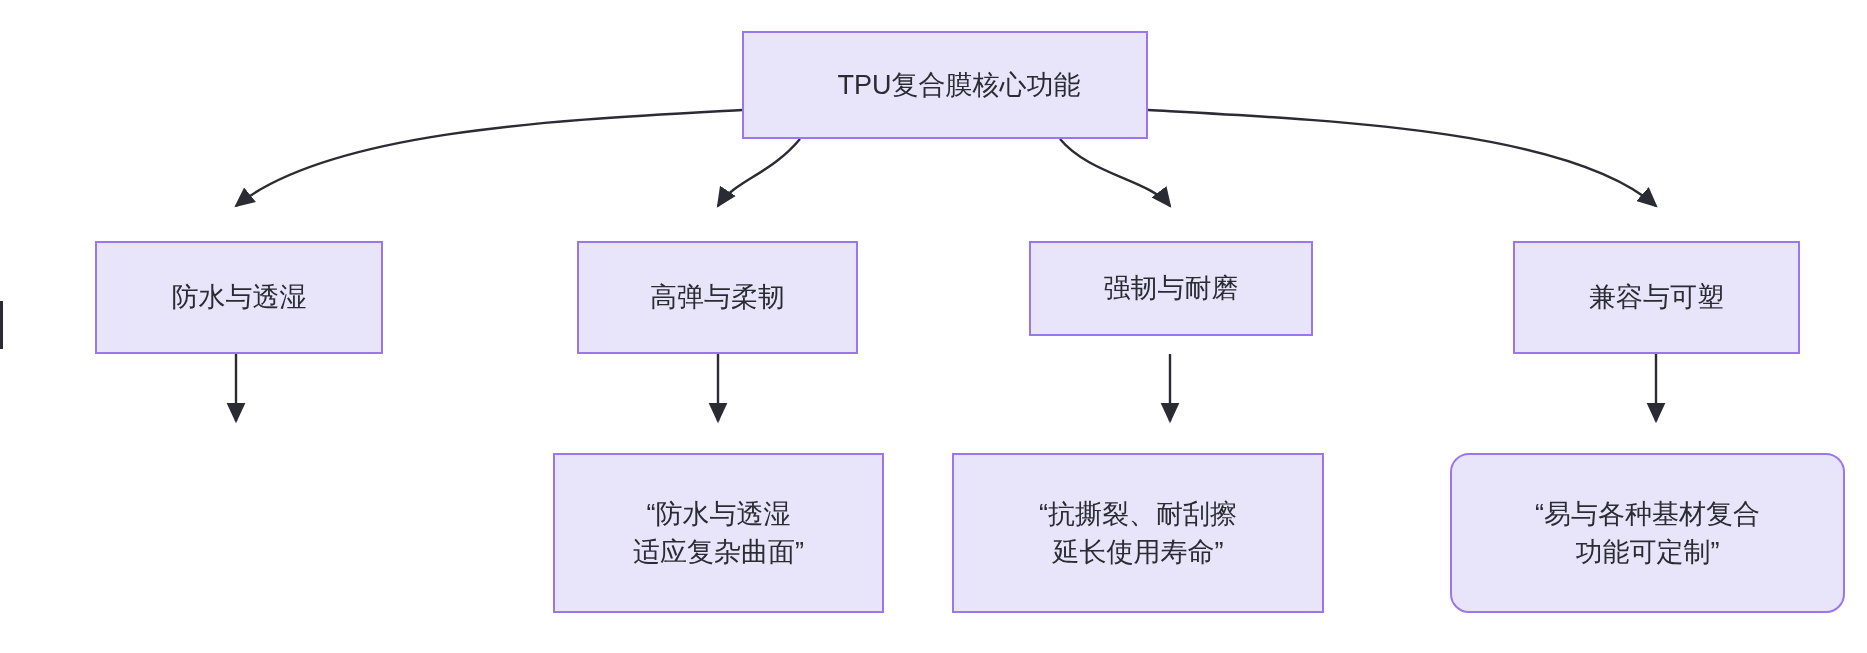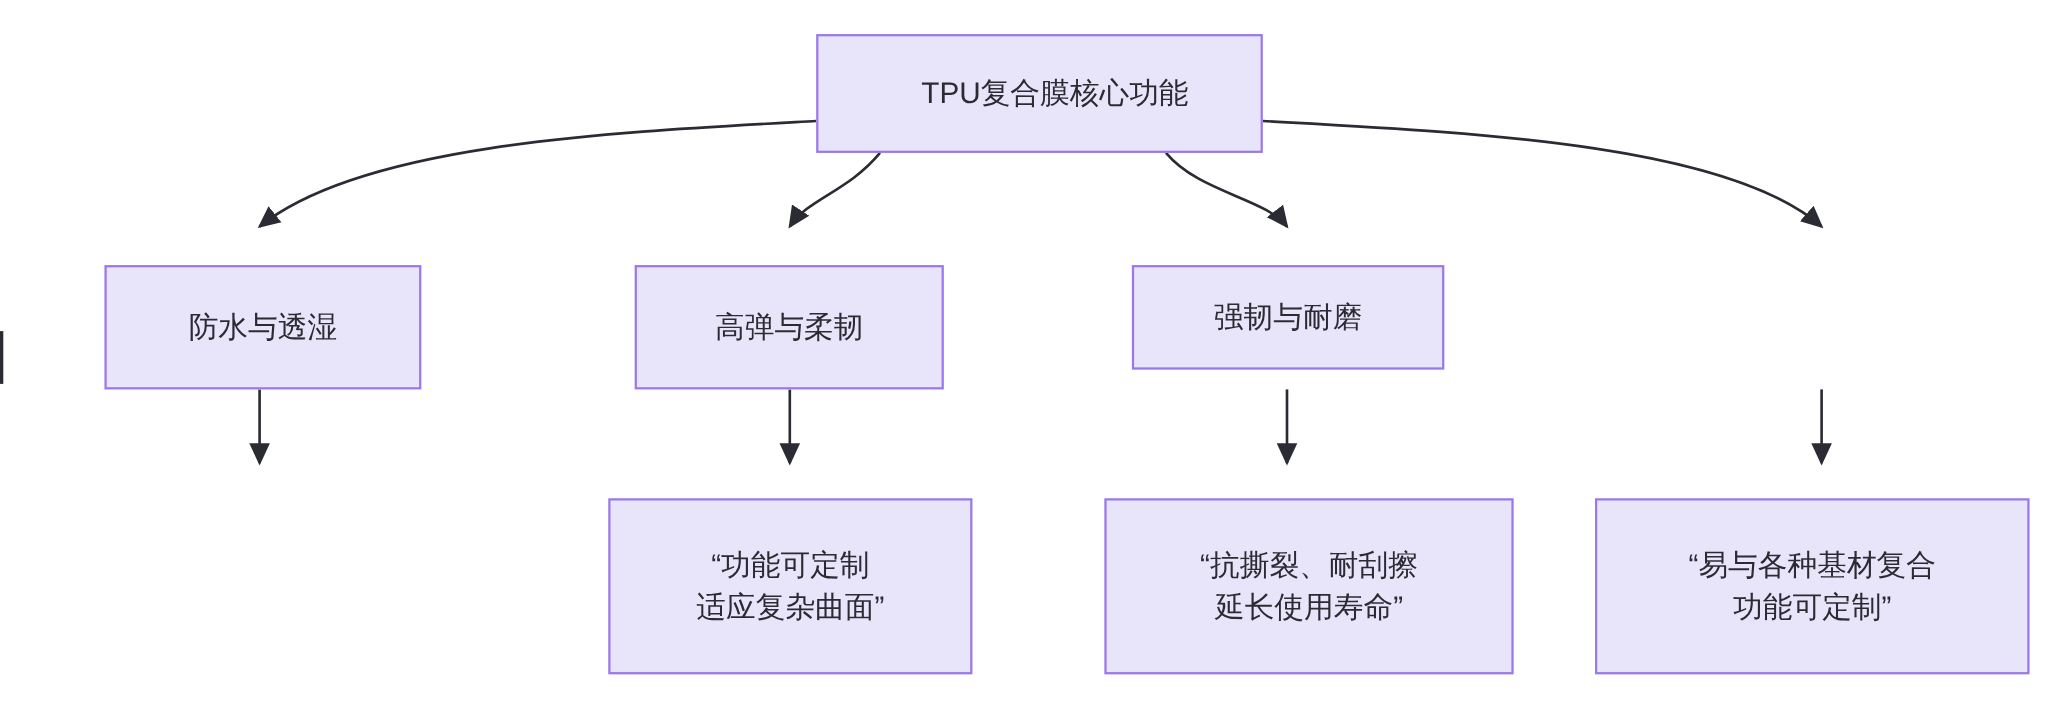--- a/index.html
+++ b/index.html
@@ -85,24 +85,25 @@
   </svg>
 
   <div class="node node-root" style="left:742px; top:31px; width:406px; height:108px;">TPU复合膜核心功能</div>
 
   <div class="node node-mid" style="left:577px; top:241px; width:281px; height:113px;">高弹与柔韧</div>
 
   <div class="node node-mid" style="left:95px; top:241px; width:288px; height:113px;">防水与透湿</div>
 
   <div class="node node-mid" style="left:1029px; top:241px; width:284px; height:95px;">强韧与耐磨</div>
 
+  <div class="node node-mid" style="left:1513px; top:241px; width:287px; height:113px;">兼容与可塑</div>
 
 
-  <div class="node node-leaf" style="left:553px; top:453px; width:331px; height:160px;">“功能可定制
+  <div class="node node-leaf" style="left:553px; top:453px; width:331px; height:160px;">“防水与透湿
 适应复杂曲面”</div>
 
-  <div class="node node-leaf" style="left:1004px; top:453px; width:372px; height:160px;">“抗撕裂、耐刮擦
+  <div class="node node-leaf" style="left:952px; top:453px; width:372px; height:160px;">“抗撕裂、耐刮擦
 延长使用寿命”</div>
 
-  <div class="node node-leaf" style="left:1450px; top:453px; width:395px; height:160px;">“易与各种基材复合
+  <div class="node node-leaf" style="left:1450px; top:453px; width:395px; height:160px;border-radius:19px;">“易与各种基材复合
 功能可定制”</div>
 
 </div>
 
 </body></html>

